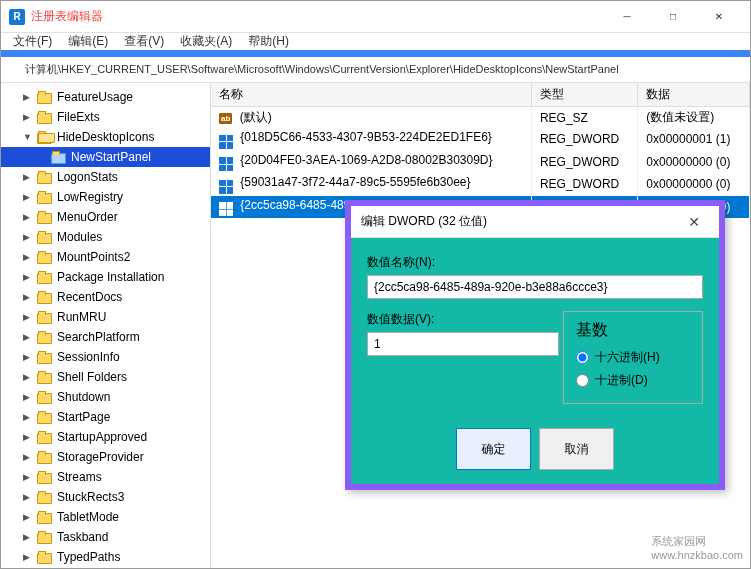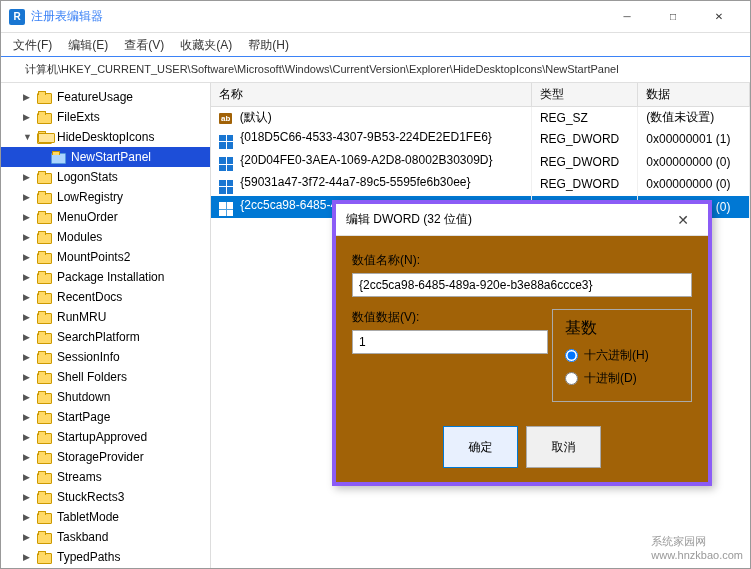--- a/index.html
+++ b/index.html
@@ -41,21 +41,21 @@
       display: flex;
       align-items: center;
       justify-content: center;
       color: white;
       font-size: 9px;
     }
 
     .titlebar-title {
       flex: 1;
       font-size: 12px;
-      color: #3b82f6;
+      color: #ef4444;
     }
 
     .titlebar-buttons {
       display: flex;
       gap: 0;
     }
 
     .titlebar-btn {
       width: 46px;
       height: 32px;
@@ -66,24 +66,24 @@
       font-size: 10px;
       color: #333;
       border: none;
       background: transparent;
     }
 
     
     .menubar {
       display: flex;
       height: 24px;
-      align-items: flex-end;
+      align-items: center;
       padding: 0 4px;
       background: #fff;
-      border-bottom: 1px solid #3b82f6;
+      border-bottom: 7px solid #3b82f6;
     }
 
     .menu-item {
       padding: 2px 8px;
       cursor: pointer;
       border-radius: 3px;
       color: #333;
     }
 
     
@@ -244,28 +244,28 @@
       grid-template-columns: 1fr 1fr;
       gap: 1px;
       vertical-align: middle;
     }
 
     .reg-icon-grid span {
       background: #1976d2;
     }
 
     .dialog {
-      background: #a16207;
-      border: 4px solid #8b5cf6;
+      background: #14b8a6;
+      border: 6px solid #8b5cf6;
       box-shadow: 3px 3px 8px rgba(0,0,0,0.25);
       width: 380px;
       pointer-events: all;
       position: absolute;
       top: 200px;
-      left: 332px;
+      left: 345px;
     }
 
     .dialog-titlebar {
       background: #fff;
       height: 32px;
       display: flex;
       align-items: center;
       padding: 0 10px;
       border-bottom: 1px solid #e0e0e0;
     }

